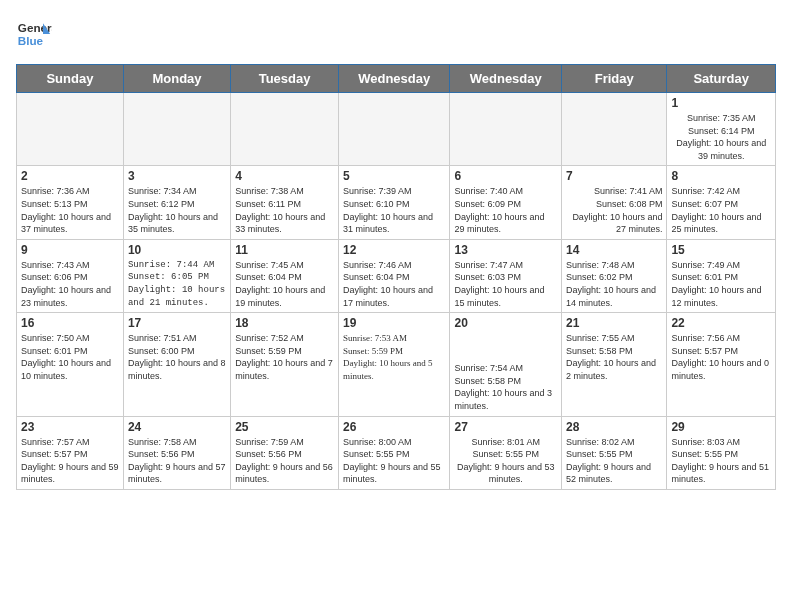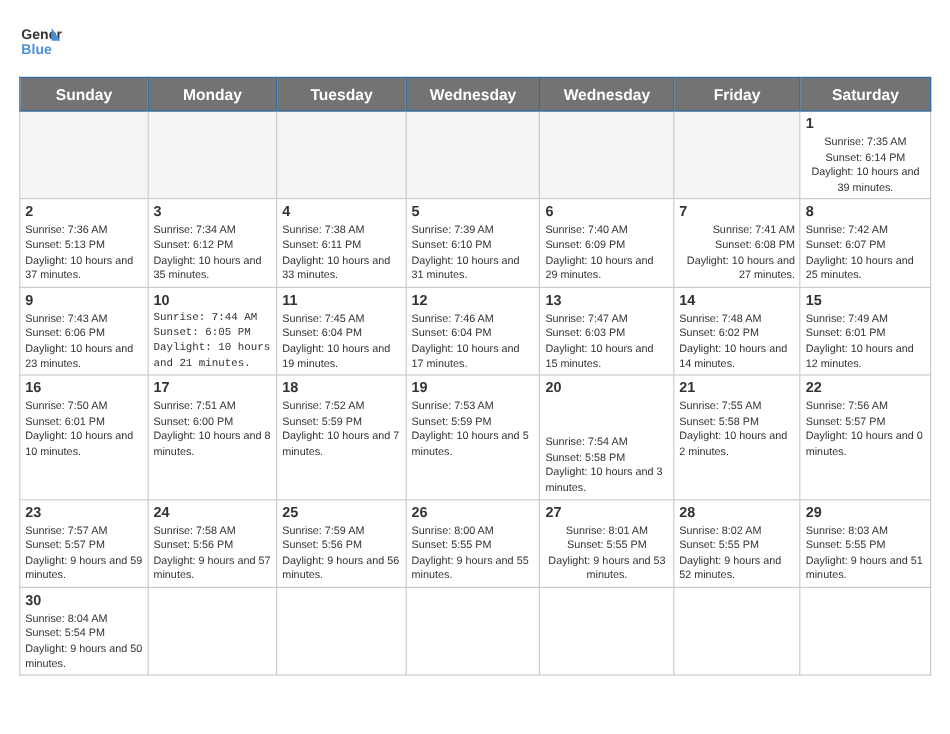--- a/index.html
+++ b/index.html
@@ -231,21 +231,21 @@
 Daylight: 10 hours and 8 minutes.</div>
         </td>
         <td>
           <span class="day-number">18</span>
           <div class="day-info" style="white-space: pre-line;">Sunrise: 7:52 AM
 Sunset: 5:59 PM
 Daylight: 10 hours and 7 minutes.</div>
         </td>
         <td>
           <span class="day-number">19</span>
-          <div class="day-info" style="white-space: pre-line;">Sunrise: 7:53 AM
+          <div class="day-info" style="white-space: pre-line; font-family: Liberation Serif, serif;">Sunrise: 7:53 AM
 Sunset: 5:59 PM
 Daylight: 10 hours and 5 minutes.</div>
         </td>
         <td>
           <span class="day-number">20</span>
           <div class="day-info" style="white-space: pre-line; margin-top: 32px;">Sunrise: 7:54 AM
 Sunset: 5:58 PM
 Daylight: 10 hours and 3 minutes.</div>
         </td>
         <td>
@@ -298,28 +298,14 @@
 Sunset: 5:55 PM
 Daylight: 9 hours and 52 minutes.</div>
         </td>
         <td>
           <span class="day-number">29</span>
           <div class="day-info" style="white-space: pre-line;">Sunrise: 8:03 AM
 Sunset: 5:55 PM
 Daylight: 9 hours and 51 minutes.</div>
         </td>
       </tr>
-      <tr>
-        <td>
-          <span class="day-number">30</span>
-          <div class="day-info" style="white-space: pre-line;">Sunrise: 8:04 AM
-Sunset: 5:54 PM
-Daylight: 9 hours and 50 minutes.</div>
-        </td>
-        <td class="empty"></td>
-        <td class="empty"></td>
-        <td class="empty"></td>
-        <td class="empty"></td>
-        <td class="empty"></td>
-        <td class="empty"></td>
-      </tr>
     </tbody>
 </table>
 
 </body></html>

